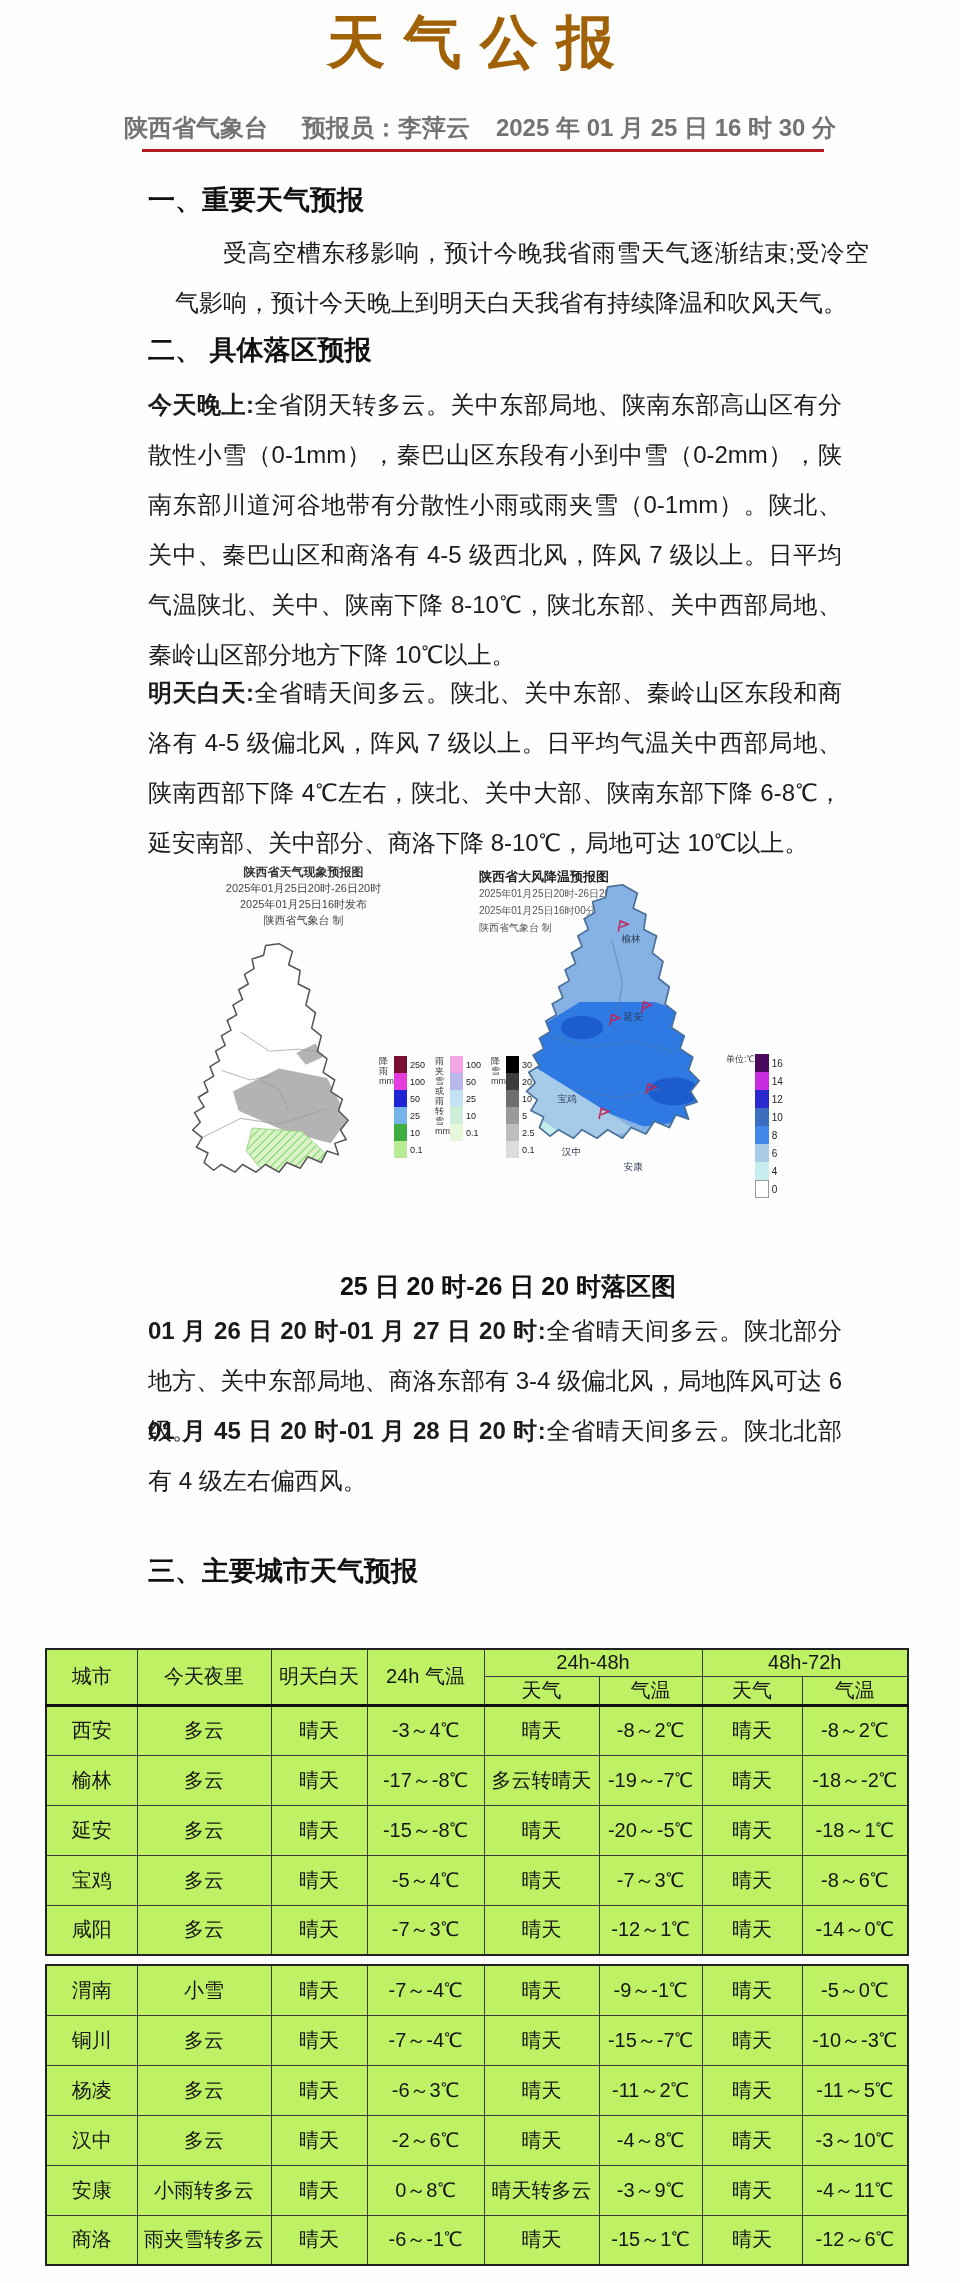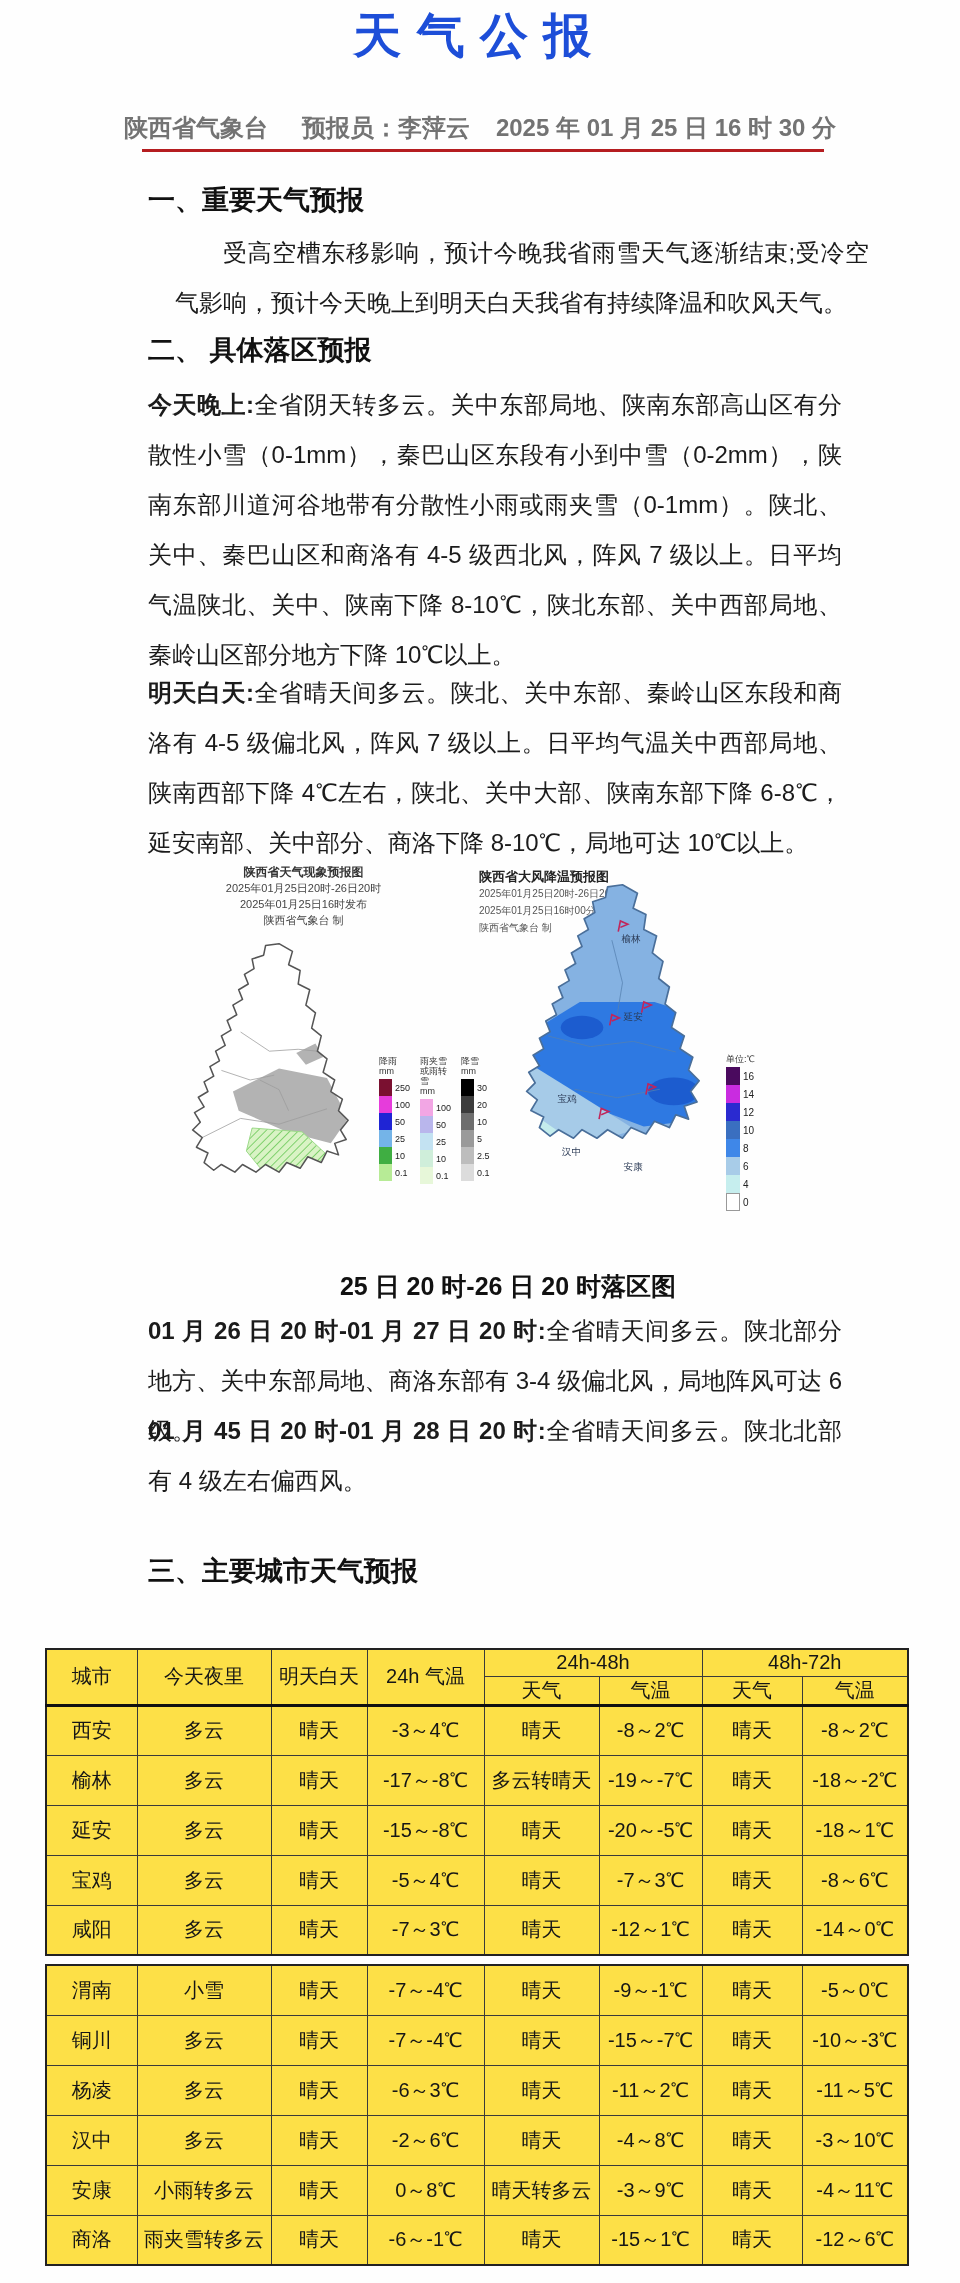--- a/index.html
+++ b/index.html
@@ -1,20 +1,20 @@
 <!DOCTYPE html>
 <html><head>
 <meta charset="utf-8">
 <style>
   * { margin:0; padding:0; box-sizing:border-box; }
   body { background:#ffffff; font-family:"Liberation Sans", sans-serif; color:#1b1b1b; }
   .page { position:relative; width:960px; height:2283px; background:#fefefe; overflow:hidden; }
 
   .doc-title { position:absolute; top:4px; left:0; width:960px; text-align:center;
-    font-size:48px; font-weight:bold; color:#1d4ed8; letter-spacing:0.32em; }
+    font-size:58px; font-weight:bold; color:#a16207; letter-spacing:0.32em; }
 
   .issuer { position:absolute; top:112px; left:0; width:960px; text-align:center;
     font-size:24px; font-weight:bold; color:#737373; white-space:nowrap; }
   .issuer .gap1 { display:inline-block; width:34px; }
   .issuer .gap2 { display:inline-block; width:26px; }
   .red-underline { position:absolute; top:149px; left:142px; width:682px; height:3px; background:#b51d20; }
 
   .sec-head { position:absolute; left:148px; font-size:27px; font-weight:bold; color:#111; }
   .para { position:absolute; left:148px; width:694px; font-size:24px; line-height:50px;
     text-align:justify; color:#1b1b1b; }
@@ -27,36 +27,36 @@
   .map-block-right { left:470px; width:440px; }
   .map-title-c { position:absolute; top:6px; left:0; width:100%; text-align:center;
     font-size:12px; line-height:16px; color:#333; font-weight:bold; }
   .map-title-c .sub { font-weight:normal; font-size:11px; color:#444; }
   .map-title-l { position:absolute; top:10px; left:8px; text-align:left;
     font-size:13px; line-height:17px; color:#222; font-weight:bold; }
   .map-title-l .sub { font-weight:normal; font-size:10px; color:#555; }
   svg.mapsvg { position:absolute; }
 
   .legend-grp { position:absolute; display:flex; gap:10px; }
-  .legend-col { display:flex; flex-direction:column; align-items:flex-start; }
+  .legend-col { display:flex; align-items:flex-start; }
   .lg-title { font-size:9px; line-height:10px; color:#333; margin-bottom:3px; white-space:pre-line; }
   .lg-row { display:flex; align-items:center; height:17px; }
   .lg-swatch { width:13px; height:17px; display:inline-block; }
   .lg-val { font-size:9px; color:#222; margin-left:3px; }
   .legend-right .lg-row { height:18px; }
   .legend-right .lg-swatch { width:14px; height:18px; }
   .legend-right .lg-val { font-size:10px; }
 
   .map-caption { position:absolute; top:1270px; left:0; width:960px; text-align:center;
     font-size:25px; font-weight:bold; color:#111;margin-left:28px; }
 
   .sec3-head { top:1553px; }
 
   table.fc { position:absolute; left:45px; width:862px; border-collapse:collapse;
-    table-layout:fixed; font-size:20px; color:#161616; text-align:center; background:#fde047; }
+    table-layout:fixed; font-size:20px; color:#161616; text-align:center; background:#bef264; }
   table.fc td, table.fc th { border:1px solid #3a3a3a; height:50px; padding:0 2px;
     font-weight:normal; overflow:hidden; }
   table.fc { border:2px solid #222; }
   table.t1 { top:1648px; }
   table.t2 { top:1964px; }
   table.fc thead th { height:27px; font-size:20px; }
   table.fc thead tr.subhead th { height:25px; }
   table.fc thead { border-bottom:3px solid #111; }
   col.c1{width:91px;} col.c2{width:134px;} col.c3{width:96px;} col.c4{width:117px;}
   col.c5{width:115px;} col.c6{width:103px;} col.c7{width:100px;} col.c8{width:106px;}

